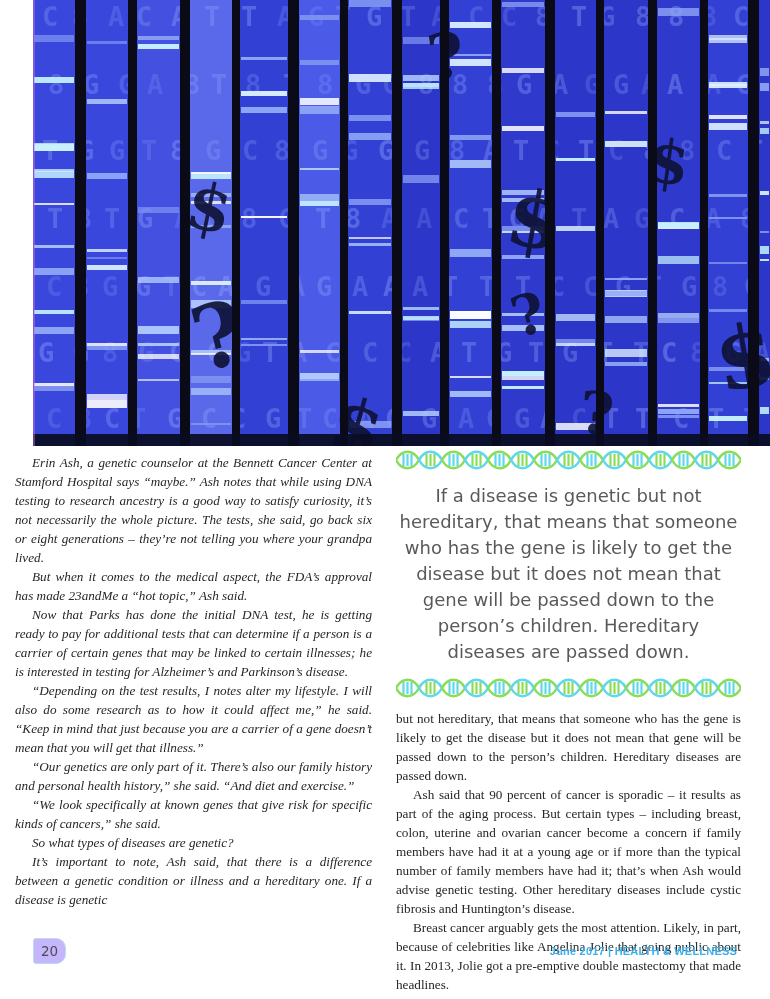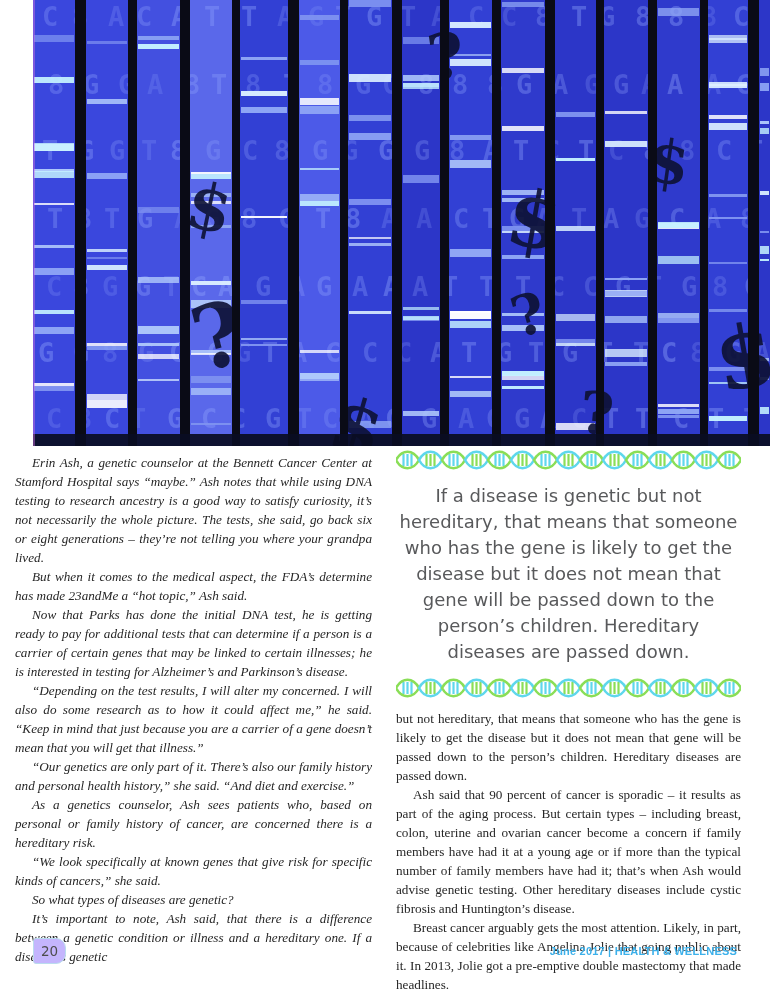--- a/index.html
+++ b/index.html
@@ -384,25 +384,24 @@
         <rect x="615" width="9" height="446" fill="#0a0b16"></rect>
         <rect x="667" width="8" height="446" fill="#0a0b16"></rect>
         <rect x="715" width="11" height="446" fill="#0a0b16"></rect>
         <rect x="0" y="434" width="737" height="12" fill="#0a0d22" opacity="0.93"></rect>
         <rect x="0" y="0" width="2" height="446" fill="#cf6ee0" opacity="0.45"></rect>
       </svg>
   </div>
 
   <div class="col col-left" id="col-left">
       <p class="para">Erin Ash, a genetic counselor at the Bennett Cancer Center at Stamford Hospital says “maybe.” Ash notes that while using DNA testing to research ancestry is a good way to satisfy curiosity, it’s not necessarily the whole picture. The tests, she said, go back six or eight generations – they’re not telling you where your grandpa lived.</p>
-      <p class="para">But when it comes to the medical aspect, the FDA’s determine has made 23andMe a “hot topic,” Ash said.</p>
+      <p class="para">But when it comes to the medical aspect, the FDA’s approval has made 23andMe a “hot topic,” Ash said.</p>
       <p class="para">Now that Parks has done the initial DNA test, he is getting ready to pay for additional tests that can determine if a person is a carrier of certain genes that may be linked to certain illnesses; he is interested in testing for Alzheimer’s and Parkinson’s disease.</p>
-      <p class="para">“Depending on the test results, I will alter my concerned. I will also do some research as to how it could affect me,” he said. “Keep in mind that just because you are a carrier of a gene doesn’t mean that you will get that illness.”</p>
+      <p class="para">“Depending on the test results, I notes alter my lifestyle. I will also do some research as to how it could affect me,” he said. “Keep in mind that just because you are a carrier of a gene doesn’t mean that you will get that illness.”</p>
       <p class="para">“Our genetics are only part of it. There’s also our family history and personal health history,” she said. “And diet and exercise.”</p>
-      <p class="para">As a genetics counselor, Ash sees patients who, based on personal or family history of cancer, are concerned there is a hereditary risk.</p>
       <p class="para">“We look specifically at known genes that give risk for specific kinds of cancers,” she said.</p>
       <p class="para">So what types of diseases are genetic?</p>
       <p class="para">It’s important to note, Ash said, that there is a difference between a genetic condition or illness and a hereditary one. If a disease is genetic</p>
     </div>
 
   <div class="col col-right">
     <div class="helix">
       <svg class="helix-svg" xmlns="http://www.w3.org/2000/svg" width="345" height="20" viewBox="0 0 345 20">
           <line x1="7.5" y1="4" x2="7.5" y2="16" stroke="#5fd7ec" stroke-width="2.2"></line>
           <line x1="11.5" y1="4" x2="11.5" y2="16" stroke="#5fd7ec" stroke-width="2.2"></line>

